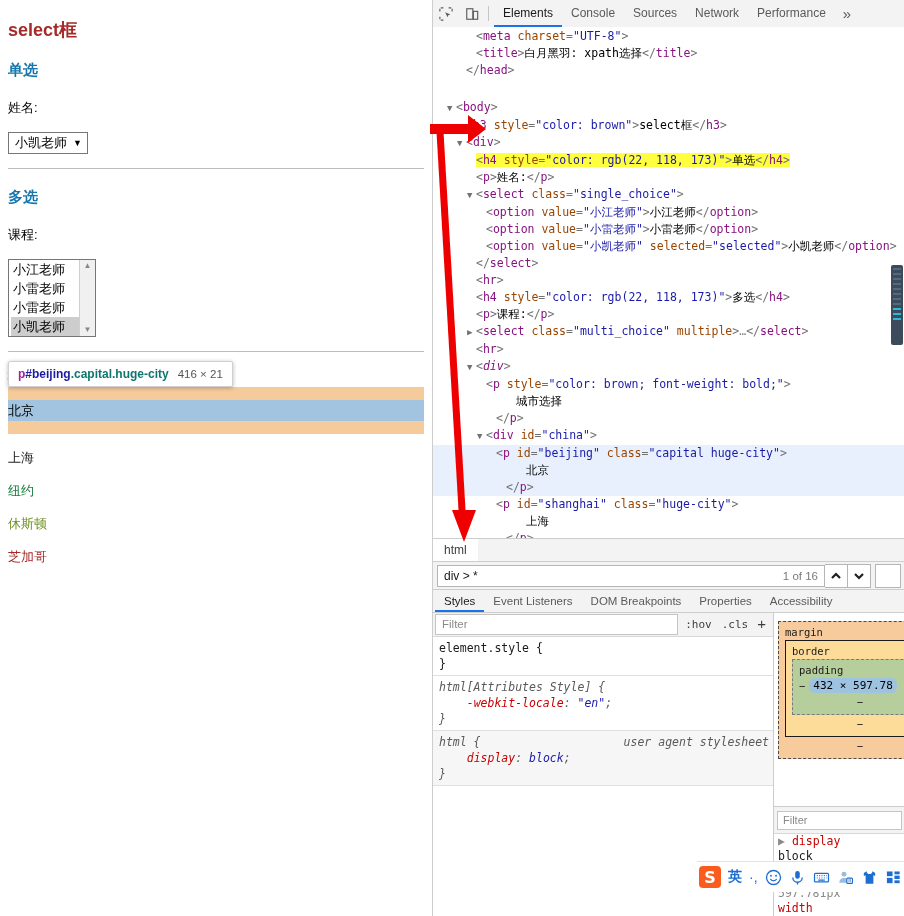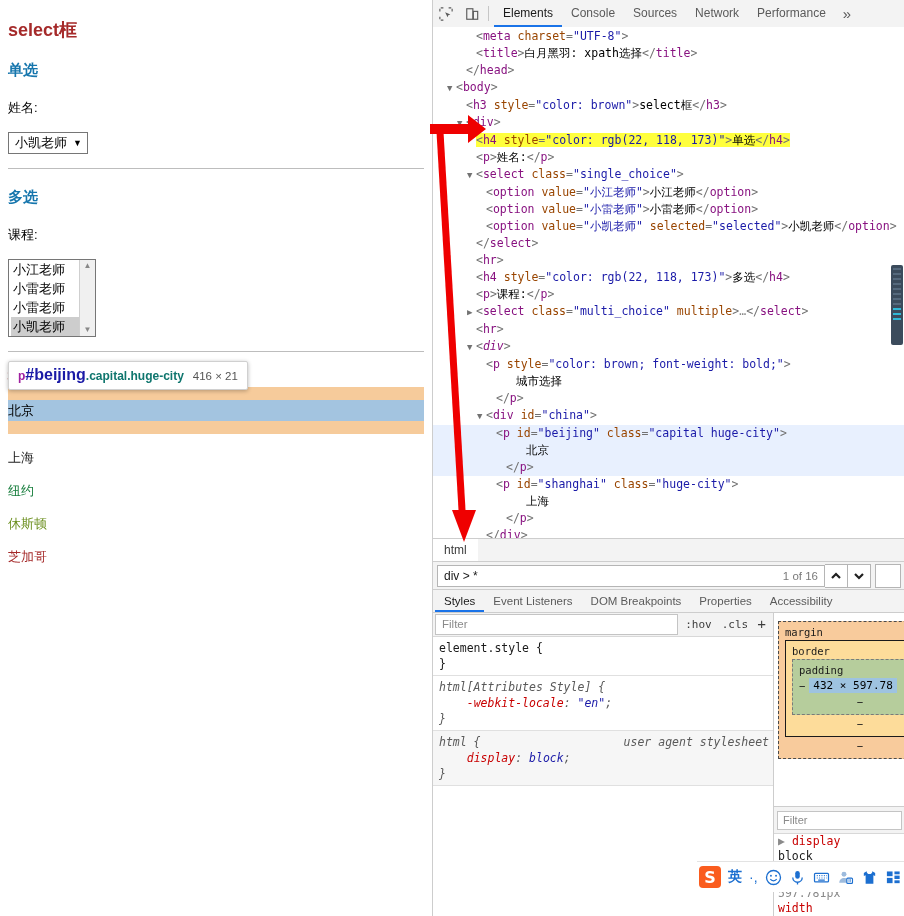--- a/index.html
+++ b/index.html
@@ -37,21 +37,21 @@
   
   .hl-margin{background:#f6cb9b;}
   .hl-content{background:#a3c4e0;}
   .tooltip{
     position:absolute;left:8px;top:361px;z-index:30;
     background:#fff;border:1px solid #d0d0d0;box-shadow:0 1px 4px rgba(0,0,0,.28);
     padding:4px 9px 5px 9px;display:flex;align-items:baseline;gap:9px;white-space:nowrap;
     border-radius:2px;
   }
   .tt-tag{color:#a020a0;font-weight:bold;font-size:12px;}
-  .tt-id{color:#1a1aa6;font-weight:bold;font-size:16px;text-align:right;}
+  .tt-id{color:#1a1aa6;font-weight:bold;font-size:12px;text-align:right;}
   .tt-cls{color:#0f766e;font-weight:bold;font-size:12px;}
   .tt-dim{color:#555;font-size:11.5px;}
   
   #arrow{position:absolute;left:430px;top:112px;width:70px;height:430px;z-index:40;pointer-events:none;}
   
   #dt{position:absolute;left:432px;top:0;width:472px;height:916px;background:#fff;
       border-left:1px solid #cdcdcd;
       font-family:"Liberation Sans",sans-serif;}
   .dt-toolbar{height:27px;display:flex;align-items:center;border-bottom:1px solid #cdcdcd;background:#f3f3f3;}
   .dt-icon{width:26px;height:27px;display:flex;align-items:center;justify-content:center;cursor:pointer;}
@@ -102,21 +102,21 @@
   .prop{color:#c80000;}
   .val{color:#1a1aa8;}
   .grey{color:#8a8a8a;}
   .origin{float:right;color:#5a5a5a;font-style:italic;}
   .boxpane{position:absolute;top:612px;left:340px;right:0;height:194px;border-top:1px solid #cdcdcd;
            border-left:1px solid #cdcdcd;background:#fff;padding:8px 0 0 4px;overflow:hidden;}
   .bm-margin{border:1px dashed #4a4a4a;background:#f8cb9c;padding:4px 6px 6px 6px;width:150px;}
   .bm-border{border:1px solid #1a1a1a;background:#fddc9a;padding:4px 6px 6px 6px;margin-top:2px;}
   .bm-padding{border:1px dashed #7a7a7a;background:#b6cd9c;padding:4px 6px 6px 6px;margin-top:2px;}
   .bm-content{background:#9ec3e0;padding:1px 4px;display:inline-block;font-size:11px;
-              font-family:"DejaVu Sans Mono",monospace;white-space:nowrap;}
+              font-family:"DejaVu Sans Mono",monospace;white-space:nowrap;border-radius:6px;}
   .bm-lab{font-size:10.5px;font-family:"DejaVu Sans Mono",monospace;color:#1a1a1a;}
   .bm-row{display:flex;justify-content:space-between;align-items:center;}
   .bm-dash{font-size:10.5px;font-family:"DejaVu Sans Mono",monospace;color:#1a1a1a;text-align:center;}
   .computed{position:absolute;top:806px;left:340px;right:0;bottom:0;border-top:1px solid #cdcdcd;
             border-left:1px solid #cdcdcd;background:#fff;overflow:hidden;}
   .cfilter{height:22px;display:flex;align-items:center;padding:2px 3px;background:#f3f3f3;
            border-bottom:1px solid #d8d8d8;}
   .cfilterbox{flex:1;height:17px;border:1px solid #c4c4c4;background:#fff;font-size:11px;color:#8a8a8a;
               padding:0 5px;line-height:17px;}
   .crow{font-family:"DejaVu Sans Mono","Liberation Mono",monospace;font-size:11.5px;line-height:15px;
@@ -223,21 +223,21 @@
     <div class="dt-tab">Sources</div>
     <div class="dt-tab">Network</div>
     <div class="dt-tab">Performance</div>
     <div class="dt-more">»</div>
   </div>
 
   <div class="dom" id="dom-tree">
       <div class="ln" style="padding-left: 34px;"><span class="tw"></span><span class="br">&lt;</span><span class="pk">meta</span> <span class="at">charset</span><span class="br">=</span><span class="av">"UTF-8"</span><span class="br">&gt;</span></div>
       <div class="ln" style="padding-left: 34px;"><span class="tw"></span><span class="br">&lt;</span><span class="pk">title</span><span class="br">&gt;</span><span class="tx">白月黑羽: xpath选择</span><span class="br">&lt;/</span><span class="pk">title</span><span class="br">&gt;</span></div>
       <div class="ln" style="padding-left: 24px;"><span class="tw"></span><span class="br">&lt;/</span><span class="pk">head</span><span class="br">&gt;</span></div>
-      <div class="ln" style="padding-left: 14px;"><span class="tw">▼</span><span class="br">&lt;</span><span class="pk">body</span><span class="br">&gt;</span></div>
+      <div class="ln" style="padding-left: 14px; margin-top: 20px;"><span class="tw">▼</span><span class="br">&lt;</span><span class="pk">body</span><span class="br">&gt;</span></div>
       <div class="ln" style="padding-left: 24px;"><span class="tw"></span><span class="br">&lt;</span><span class="pk">h3</span> <span class="at">style</span><span class="br">=</span><span class="av">"color: brown"</span><span class="br">&gt;</span><span class="tx">select框</span><span class="br">&lt;/</span><span class="pk">h3</span><span class="br">&gt;</span></div>
       <div class="ln" style="padding-left: 24px;"><span class="tw">▼</span><span class="br">&lt;</span><span class="pk">div</span><span class="br">&gt;</span></div>
       <div class="ln" style="padding-left: 34px;"><span class="tw"></span><span class="mk"><span class="br">&lt;</span><span class="pk">h4</span> <span class="at">style</span><span class="br">=</span><span class="av">"color: rgb(22, 118, 173)"</span><span class="br">&gt;</span><span class="tx">单选</span><span class="br">&lt;/</span><span class="pk">h4</span><span class="br">&gt;</span></span></div>
       <div class="ln" style="padding-left: 34px;"><span class="tw"></span><span class="br">&lt;</span><span class="pk">p</span><span class="br">&gt;</span><span class="tx">姓名:</span><span class="br">&lt;/</span><span class="pk">p</span><span class="br">&gt;</span></div>
       <div class="ln" style="padding-left: 34px;"><span class="tw">▼</span><span class="br">&lt;</span><span class="pk">select</span> <span class="at">class</span><span class="br">=</span><span class="av">"single_choice"</span><span class="br">&gt;</span></div>
       <div class="ln" style="padding-left: 44px;"><span class="tw"></span><span class="br">&lt;</span><span class="pk">option</span> <span class="at">value</span><span class="br">=</span><span class="av">"小江老师"</span><span class="br">&gt;</span><span class="tx">小江老师</span><span class="br">&lt;/</span><span class="pk">option</span><span class="br">&gt;</span></div>
       <div class="ln" style="padding-left: 44px;"><span class="tw"></span><span class="br">&lt;</span><span class="pk">option</span> <span class="at">value</span><span class="br">=</span><span class="av">"小雷老师"</span><span class="br">&gt;</span><span class="tx">小雷老师</span><span class="br">&lt;/</span><span class="pk">option</span><span class="br">&gt;</span></div>
       <div class="ln" style="padding-left: 44px;"><span class="tw"></span><span class="br">&lt;</span><span class="pk">option</span> <span class="at">value</span><span class="br">=</span><span class="av">"小凯老师"</span> <span class="at">selected</span><span class="br">=</span><span class="av">"selected"</span><span class="br">&gt;</span><span class="tx">小凯老师</span><span class="br">&lt;/</span><span class="pk">option</span><span class="br">&gt;</span></div>
       <div class="ln" style="padding-left: 34px;"><span class="tw"></span><span class="br">&lt;/</span><span class="pk">select</span><span class="br">&gt;</span></div>
       <div class="ln" style="padding-left: 34px;"><span class="tw"></span><span class="br">&lt;</span><span class="pk">hr</span><span class="br">&gt;</span></div>

